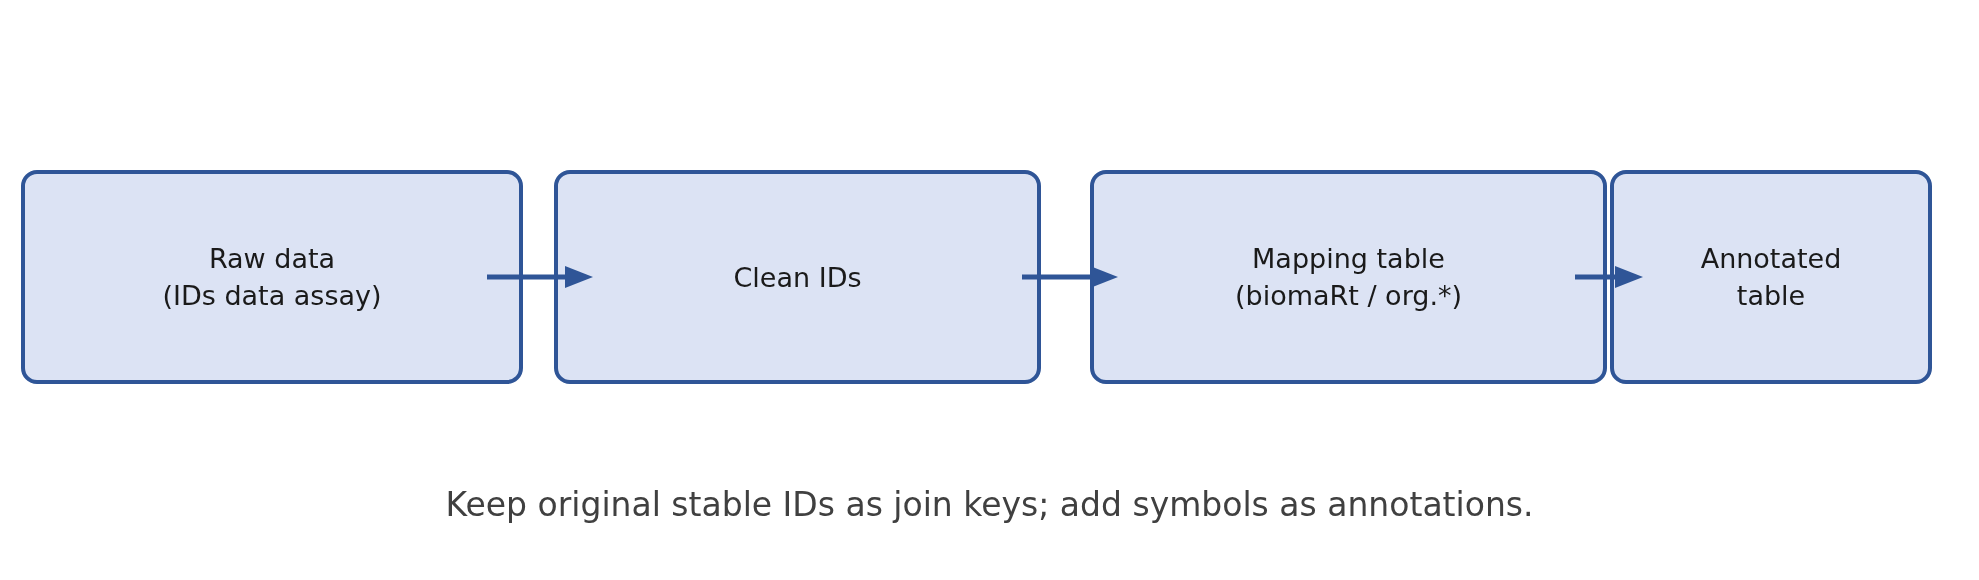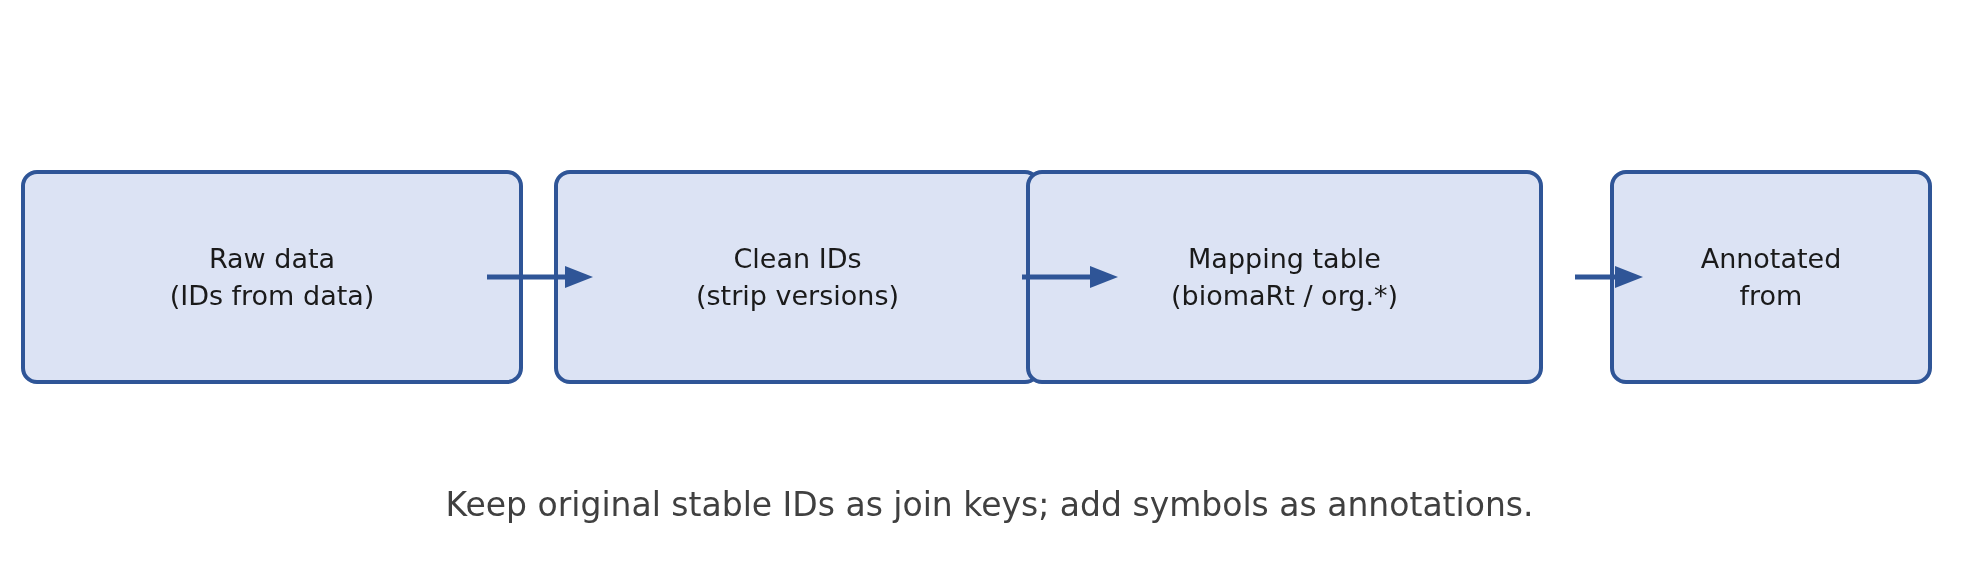--- a/index.html
+++ b/index.html
@@ -31,21 +31,21 @@
   }
   .box-line {
     font-size: 27px;
     line-height: 37px;
     color: #1a1a1a;
     text-align: center;
     white-space: nowrap;
   }
   .box-1 { left: 21px;   width: 502px; }
   .box-2 { left: 554px;  width: 487px; }
-  .box-3 { left: 1026px; width: 517px; }
+  .box-3 { left: 1090px; width: 517px; }
   .box-4 { left: 1610px; width: 322px; }
 
   .flow-arrow {
     position: absolute;
     top: 262px;
     height: 30px;
     z-index: 2;
   }
   .arrow-1 { left: 487px;  width: 106px; }
   .arrow-2 { left: 1022px; width: 96px; }
@@ -61,36 +61,35 @@
     color: #404040;
   }
 </style>
 </head>
 <body>
 
 <div class="canvas">
 
   <div class="flow-box box-1">
     <div class="box-line">Raw data</div>
-    <div class="box-line">(IDs from data)</div>
+    <div class="box-line">(IDs data assay)</div>
   </div>
 
   <div class="flow-box box-2">
     <div class="box-line">Clean IDs</div>
-    <div class="box-line">(strip versions)</div>
   </div>
 
   <div class="flow-box box-3">
     <div class="box-line">Mapping table</div>
     <div class="box-line">(biomaRt / org.*)</div>
   </div>
 
   <div class="flow-box box-4">
     <div class="box-line">Annotated</div>
-    <div class="box-line">from</div>
+    <div class="box-line">table</div>
   </div>
 
   <svg class="flow-arrow arrow-1" viewBox="0 0 106 30" xmlns="http://www.w3.org/2000/svg">
     <line x1="0" y1="15" x2="82" y2="15" stroke="#2f5597" stroke-width="5"></line>
     <polygon points="78,4 106,15 78,26" fill="#2f5597"></polygon>
   </svg>
 
   <svg class="flow-arrow arrow-2" viewBox="0 0 96 30" xmlns="http://www.w3.org/2000/svg">
     <line x1="0" y1="15" x2="72" y2="15" stroke="#2f5597" stroke-width="5"></line>
     <polygon points="68,4 96,15 68,26" fill="#2f5597"></polygon>

